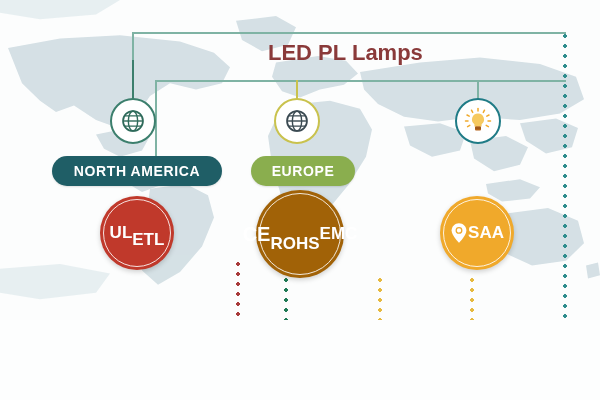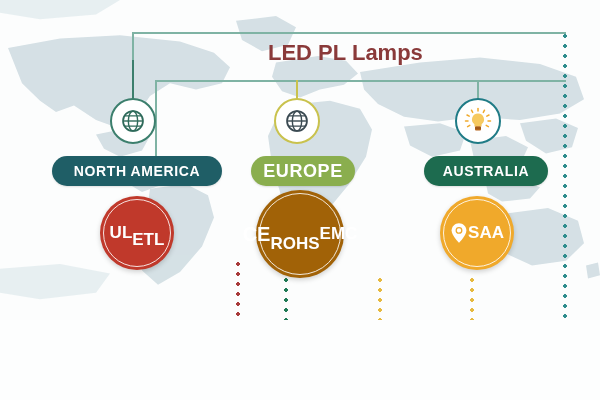--- a/index.html
+++ b/index.html
@@ -151,27 +151,24 @@
     </svg>
     <svg class="tail" width="22" height="16" viewBox="0 0 22 16">
       <path d="M1 1 L21 1 L11 15 Z" fill="#ffffff" stroke="#1f7b86" stroke-width="2.5"></path>
     </svg>
   </div>
 
   <div class="banner" style="left:52px;top:156px;width:170px;height:30px;background:#1f5e66;font-size:14px;">
     <span>NORTH AMERICA</span>
   </div>
 
-  <div class="banner" style="left:251px;top:156px;width:104px;height:30px;background:#8aae4e;font-size:18px;">
+  <div class="banner" style="left:251px;top:156px;width:104px;height:30px;background:#8aae4e;font-size:14px;">
     <span>EUROPE</span>
   </div>
 
-  <div class="banner" style="left:424px;top:156px;width:124px;height:30px;background:#1d6b4f;font-size:14px;">
-    <span>AUSTRALIA</span>
-  </div>
 
   <div class="cert" style="left:100px;top:196px;width:74px;height:74px;background:#c0392b;font-size:17px;">
     <div class="ring" style="left:3px;top:3px;right:3px;bottom:3px;"></div>
     <span>UL</span>
     <span style="margin-top:14px;">ETL</span>
   </div>
 
   <div class="cert" style="left:256px;top:190px;width:88px;height:88px;background:#a16207;font-size:17px;">
     <div class="ring" style="left:3px;top:3px;right:3px;bottom:3px;"></div>
     <span style="font-size:20px;">CE</span>

